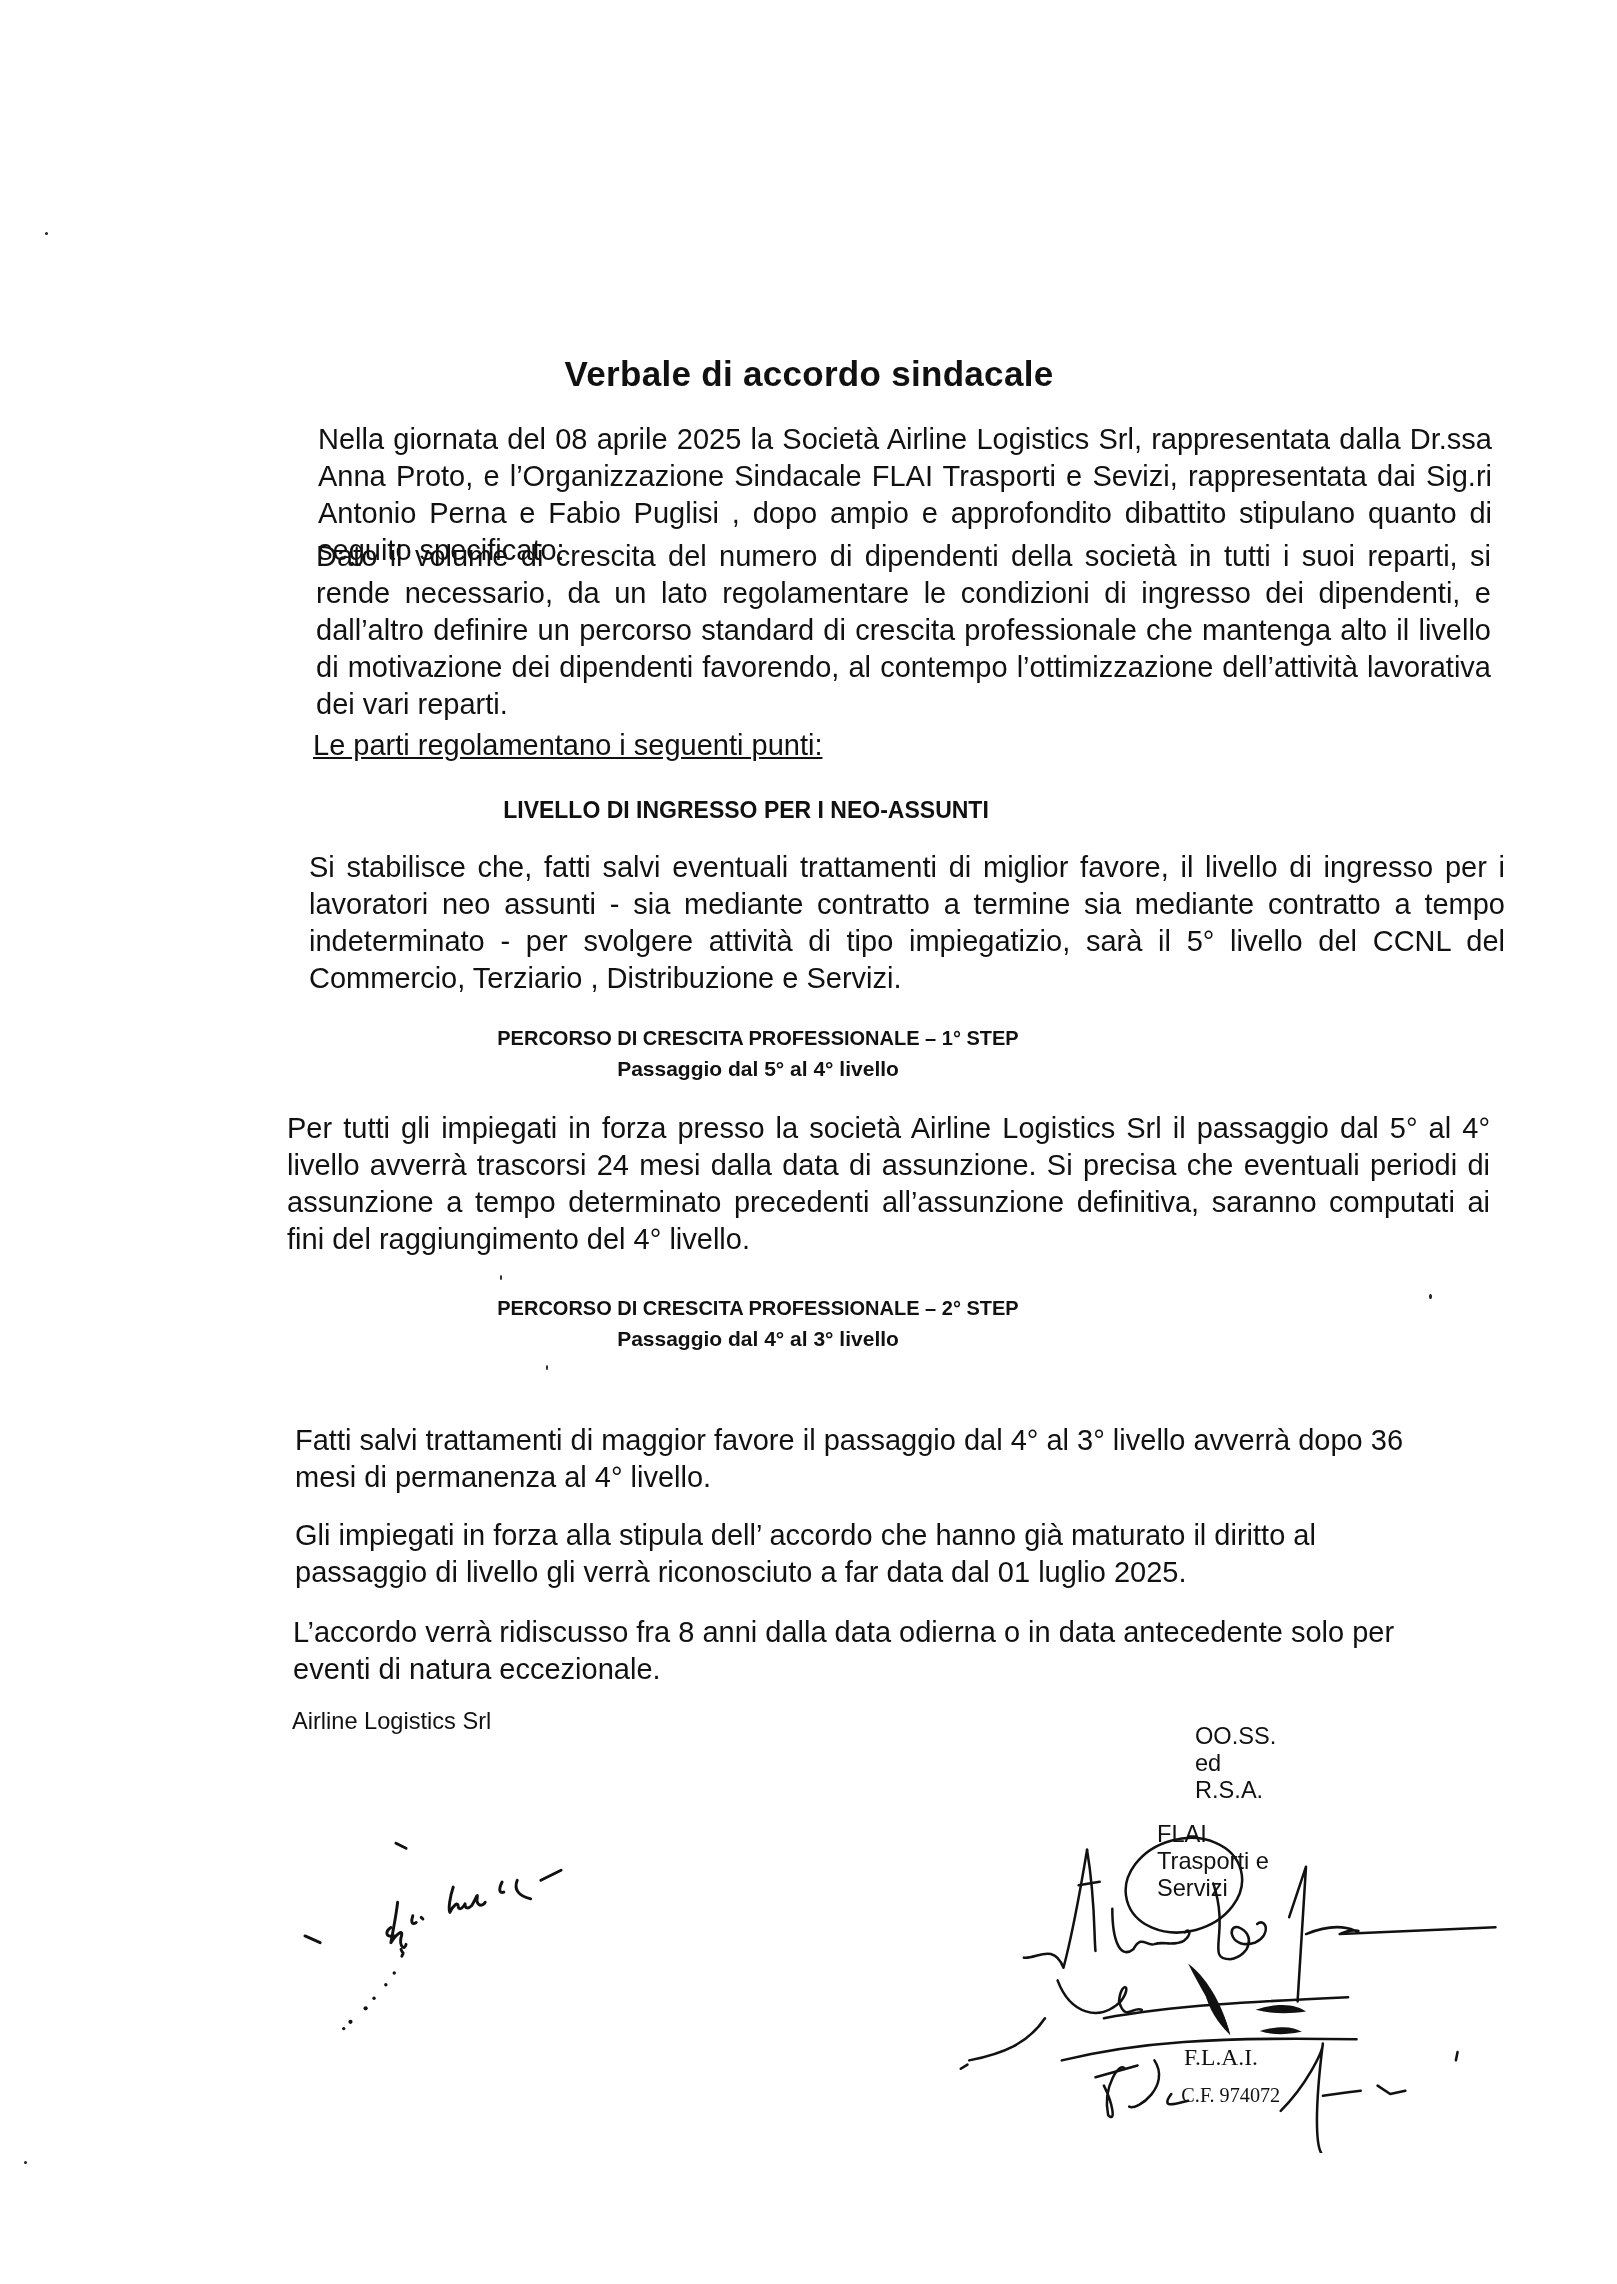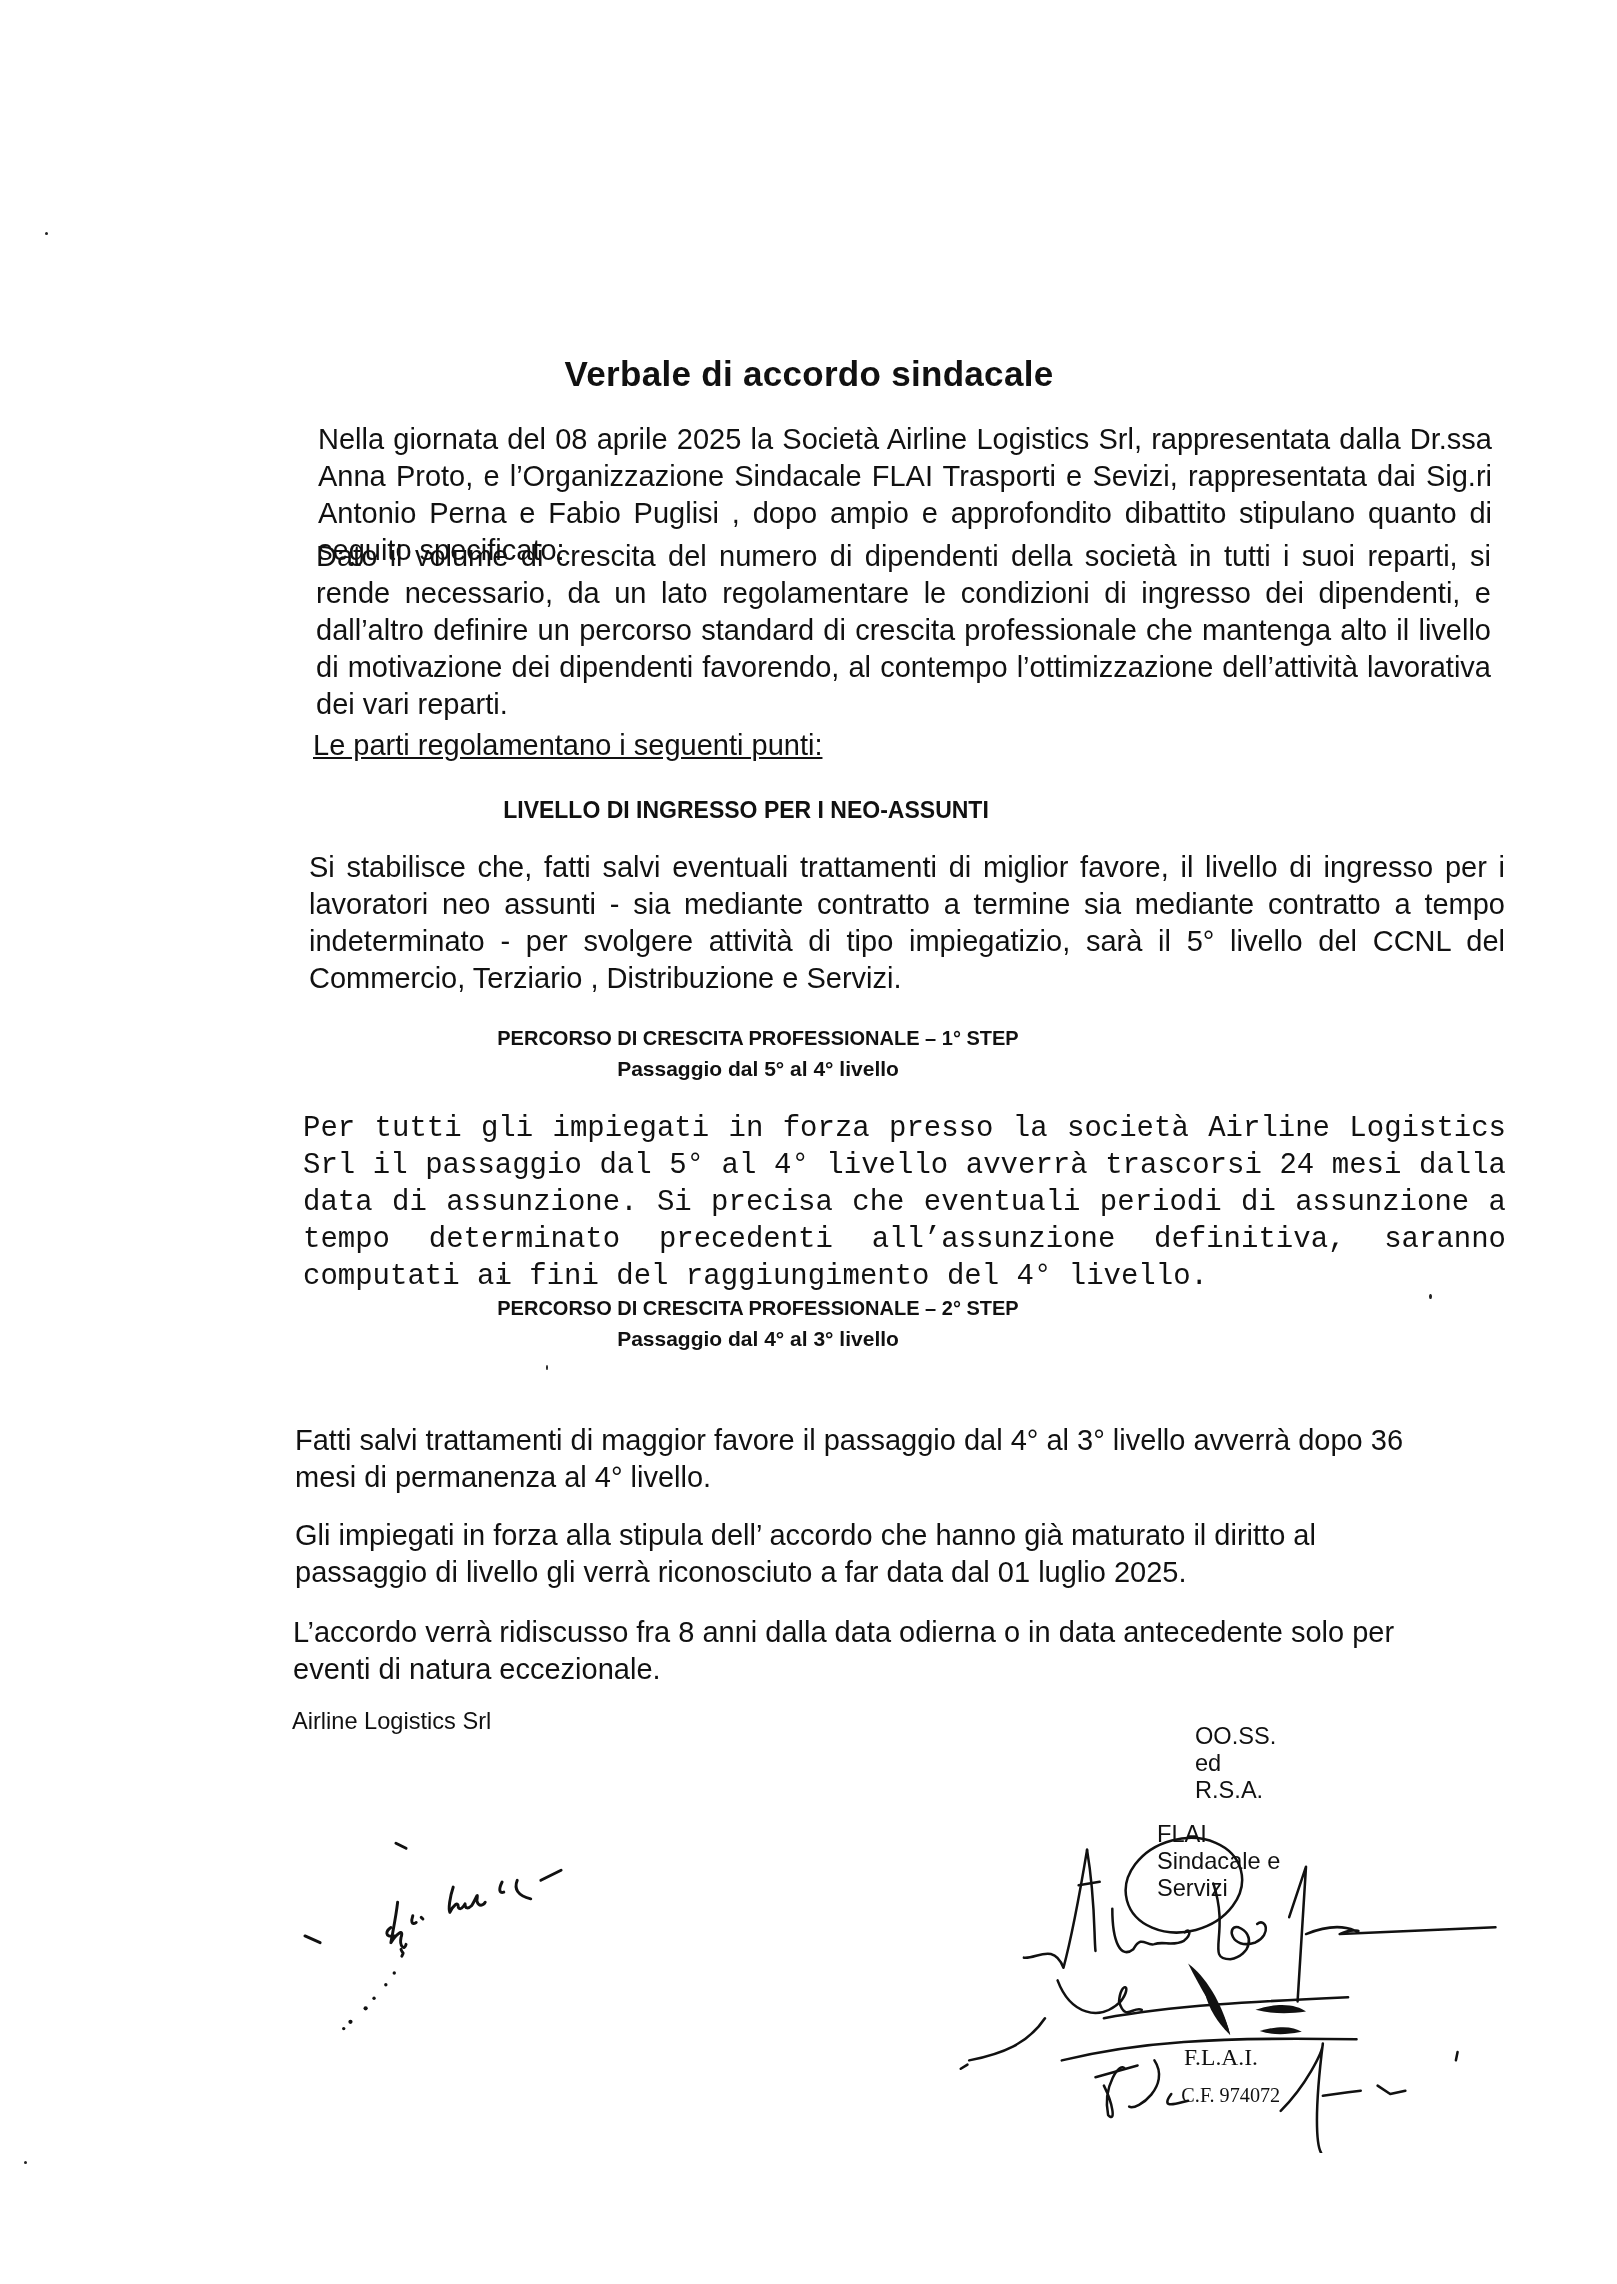--- a/index.html
+++ b/index.html
@@ -34,36 +34,36 @@
 
   <div class="para nojust" style="left:313px; top:714px; width:843px;text-decoration:underline;">Le parti regolamentano i seguenti punti:</div>
 
   <div class="heading h-main" style="top:784px; left:-63px;">LIVELLO DI INGRESSO PER I NEO-ASSUNTI</div>
 
   <div class="para" style="left:309px; top:836px; width:1196px;">Si stabilisce che, fatti salvi eventuali trattamenti di miglior favore, il livello di ingresso per i lavoratori neo assunti - sia mediante contratto a termine sia mediante contratto a tempo indeterminato - per svolgere attività di tipo impiegatizio, sarà il 5° livello del CCNL del Commercio, Terziario , Distribuzione e Servizi.</div>
 
   <div class="heading h-main" style="top:1014px; left:-51px; font-size:20px;">PERCORSO DI CRESCITA PROFESSIONALE – 1° STEP</div>
   <div class="heading h-sub" style="top:1041px; left:-51px;">Passaggio dal 5° al 4° livello</div>
 
-  <div class="para" style="left:303px; top:1097px; width:1203px;font-family:Liberation Mono, monospace;">Per tutti gli impiegati in forza presso la società Airline Logistics Srl il passaggio dal 5° al 4° livello avverrà trascorsi 24 mesi dalla data di assunzione. Si precisa che eventuali periodi di assunzione a tempo determinato precedenti all’assunzione definitiva, saranno computati ai fini del raggiungimento del 4° livello.</div>
+  <div class="para" style="left:287px; top:1097px; width:1203px;">Per tutti gli impiegati in forza presso la società Airline Logistics Srl il passaggio dal 5° al 4° livello avverrà trascorsi 24 mesi dalla data di assunzione. Si precisa che eventuali periodi di assunzione a tempo determinato precedenti all’assunzione definitiva, saranno computati ai fini del raggiungimento del 4° livello.</div>
 
   <div class="heading h-main" style="top:1284px; left:-51px; font-size:20px;">PERCORSO DI CRESCITA PROFESSIONALE – 2° STEP</div>
   <div class="heading h-sub" style="top:1311px; left:-51px;">Passaggio dal 4° al 3° livello</div>
 
   <div class="para nojust" style="left:295px; top:1409px; width:1163px;">Fatti salvi trattamenti di maggior favore il passaggio dal 4° al 3° livello avverrà dopo 36 mesi di permanenza al  4° livello.</div>
 
   <div class="para nojust" style="left:295px; top:1504px; width:1154px;">Gli impiegati in forza alla stipula dell’ accordo che hanno già maturato il diritto al passaggio di livello gli verrà riconosciuto a far data dal  01 luglio 2025.</div>
 
   <div class="para nojust" style="left:293px; top:1601px; width:1180px;">L’accordo verrà ridiscusso fra 8 anni dalla data odierna o in data antecedente solo  per  eventi di natura eccezionale.</div>
 
   <div class="sig-label" style="left:292px; top:1695px;">Airline Logistics Srl</div>
 
   <div class="sig-label" style="left:1195px; top:1710px;">OO.SS. ed R.S.A.</div>
 
-  <div class="sig-label" style="left:1157px; top:1808px;">FLAI Sindacale e Servizi</div>
+  <div class="sig-label" style="left:1157px; top:1808px;">FLAI Trasporti e Servizi</div>
 
   <svg class="sig" style="left:278px; top:1820px;" width="337" height="253" viewBox="0 0 400 300">
     <g fill="none" stroke="#111" stroke-width="3.5" stroke-linecap="round" stroke-linejoin="round">
       <path d="M142 82 C140 100 136 118 134 130 C140 120 150 112 146 124 C144 134 150 140 152 132"></path>
       <path d="M134 112 C128 116 126 124 138 122"></path>
       <path d="M146 138 C148 144 150 140 147 146"></path>
       <path d="M160 98 C158 104 158 110 164 106"></path>
       <path d="M170 100 L172 102"></path>
       <path d="M208 64 C204 76 202 90 204 94 C208 86 214 80 214 88 C216 92 220 88 222 84 C222 90 226 90 230 86 C236 76 238 68 236 80 C238 88 244 86 246 82"></path>
       <path d="M266 58 C262 66 262 72 268 70"></path>

